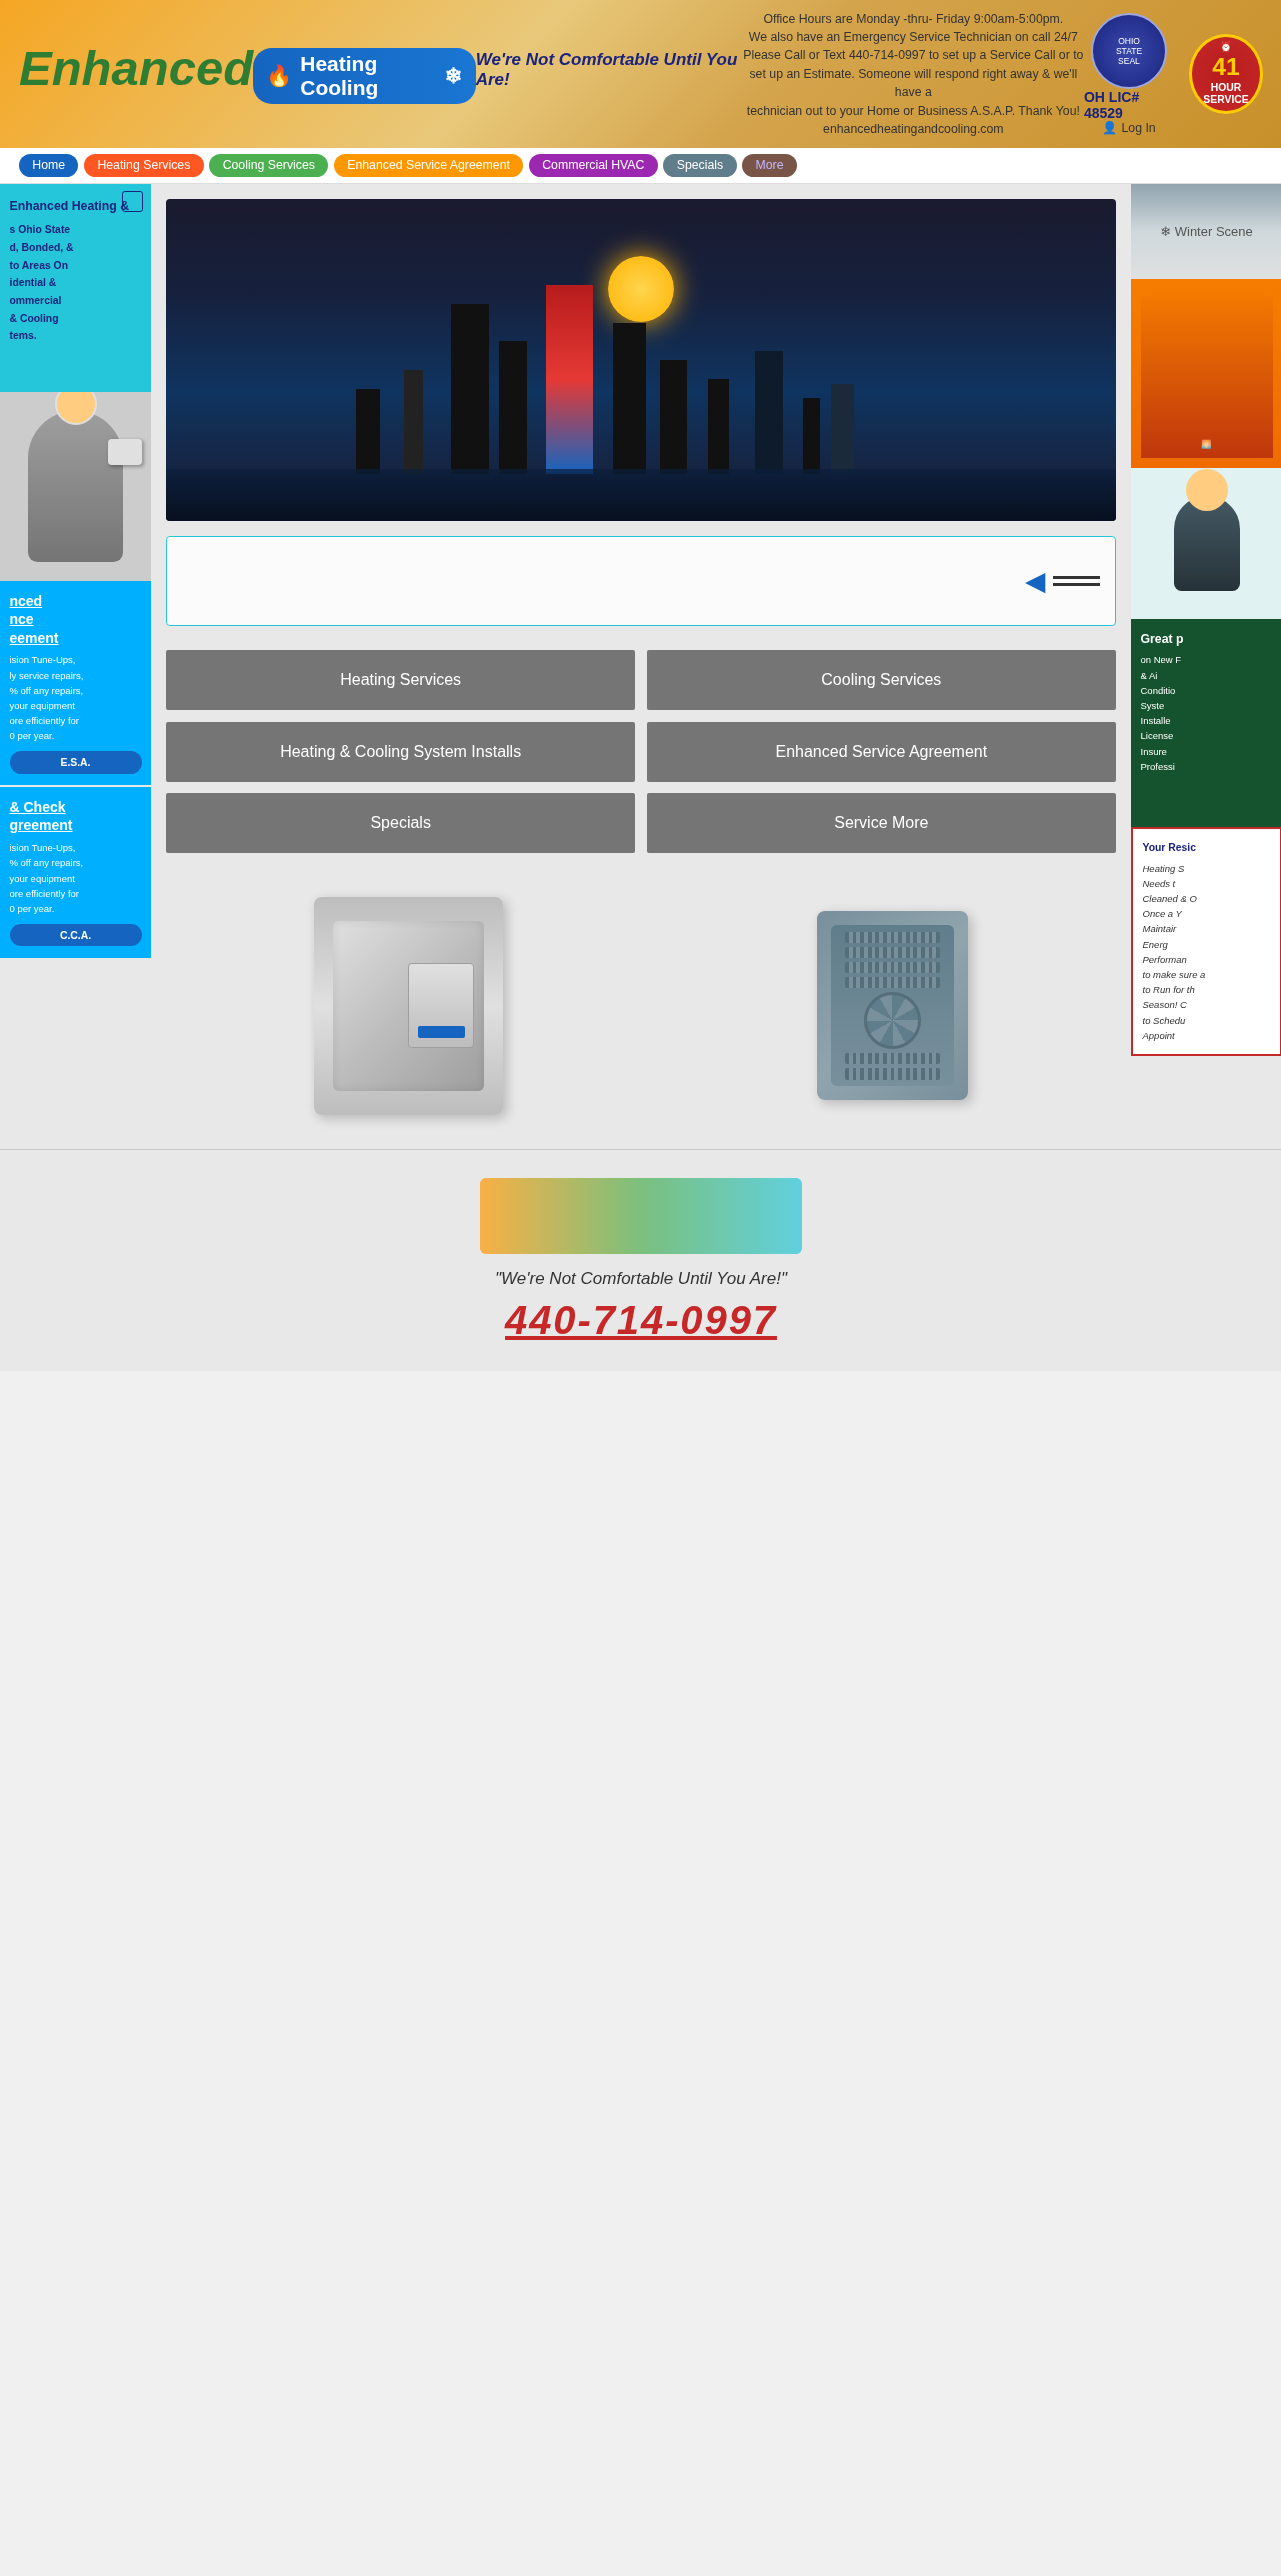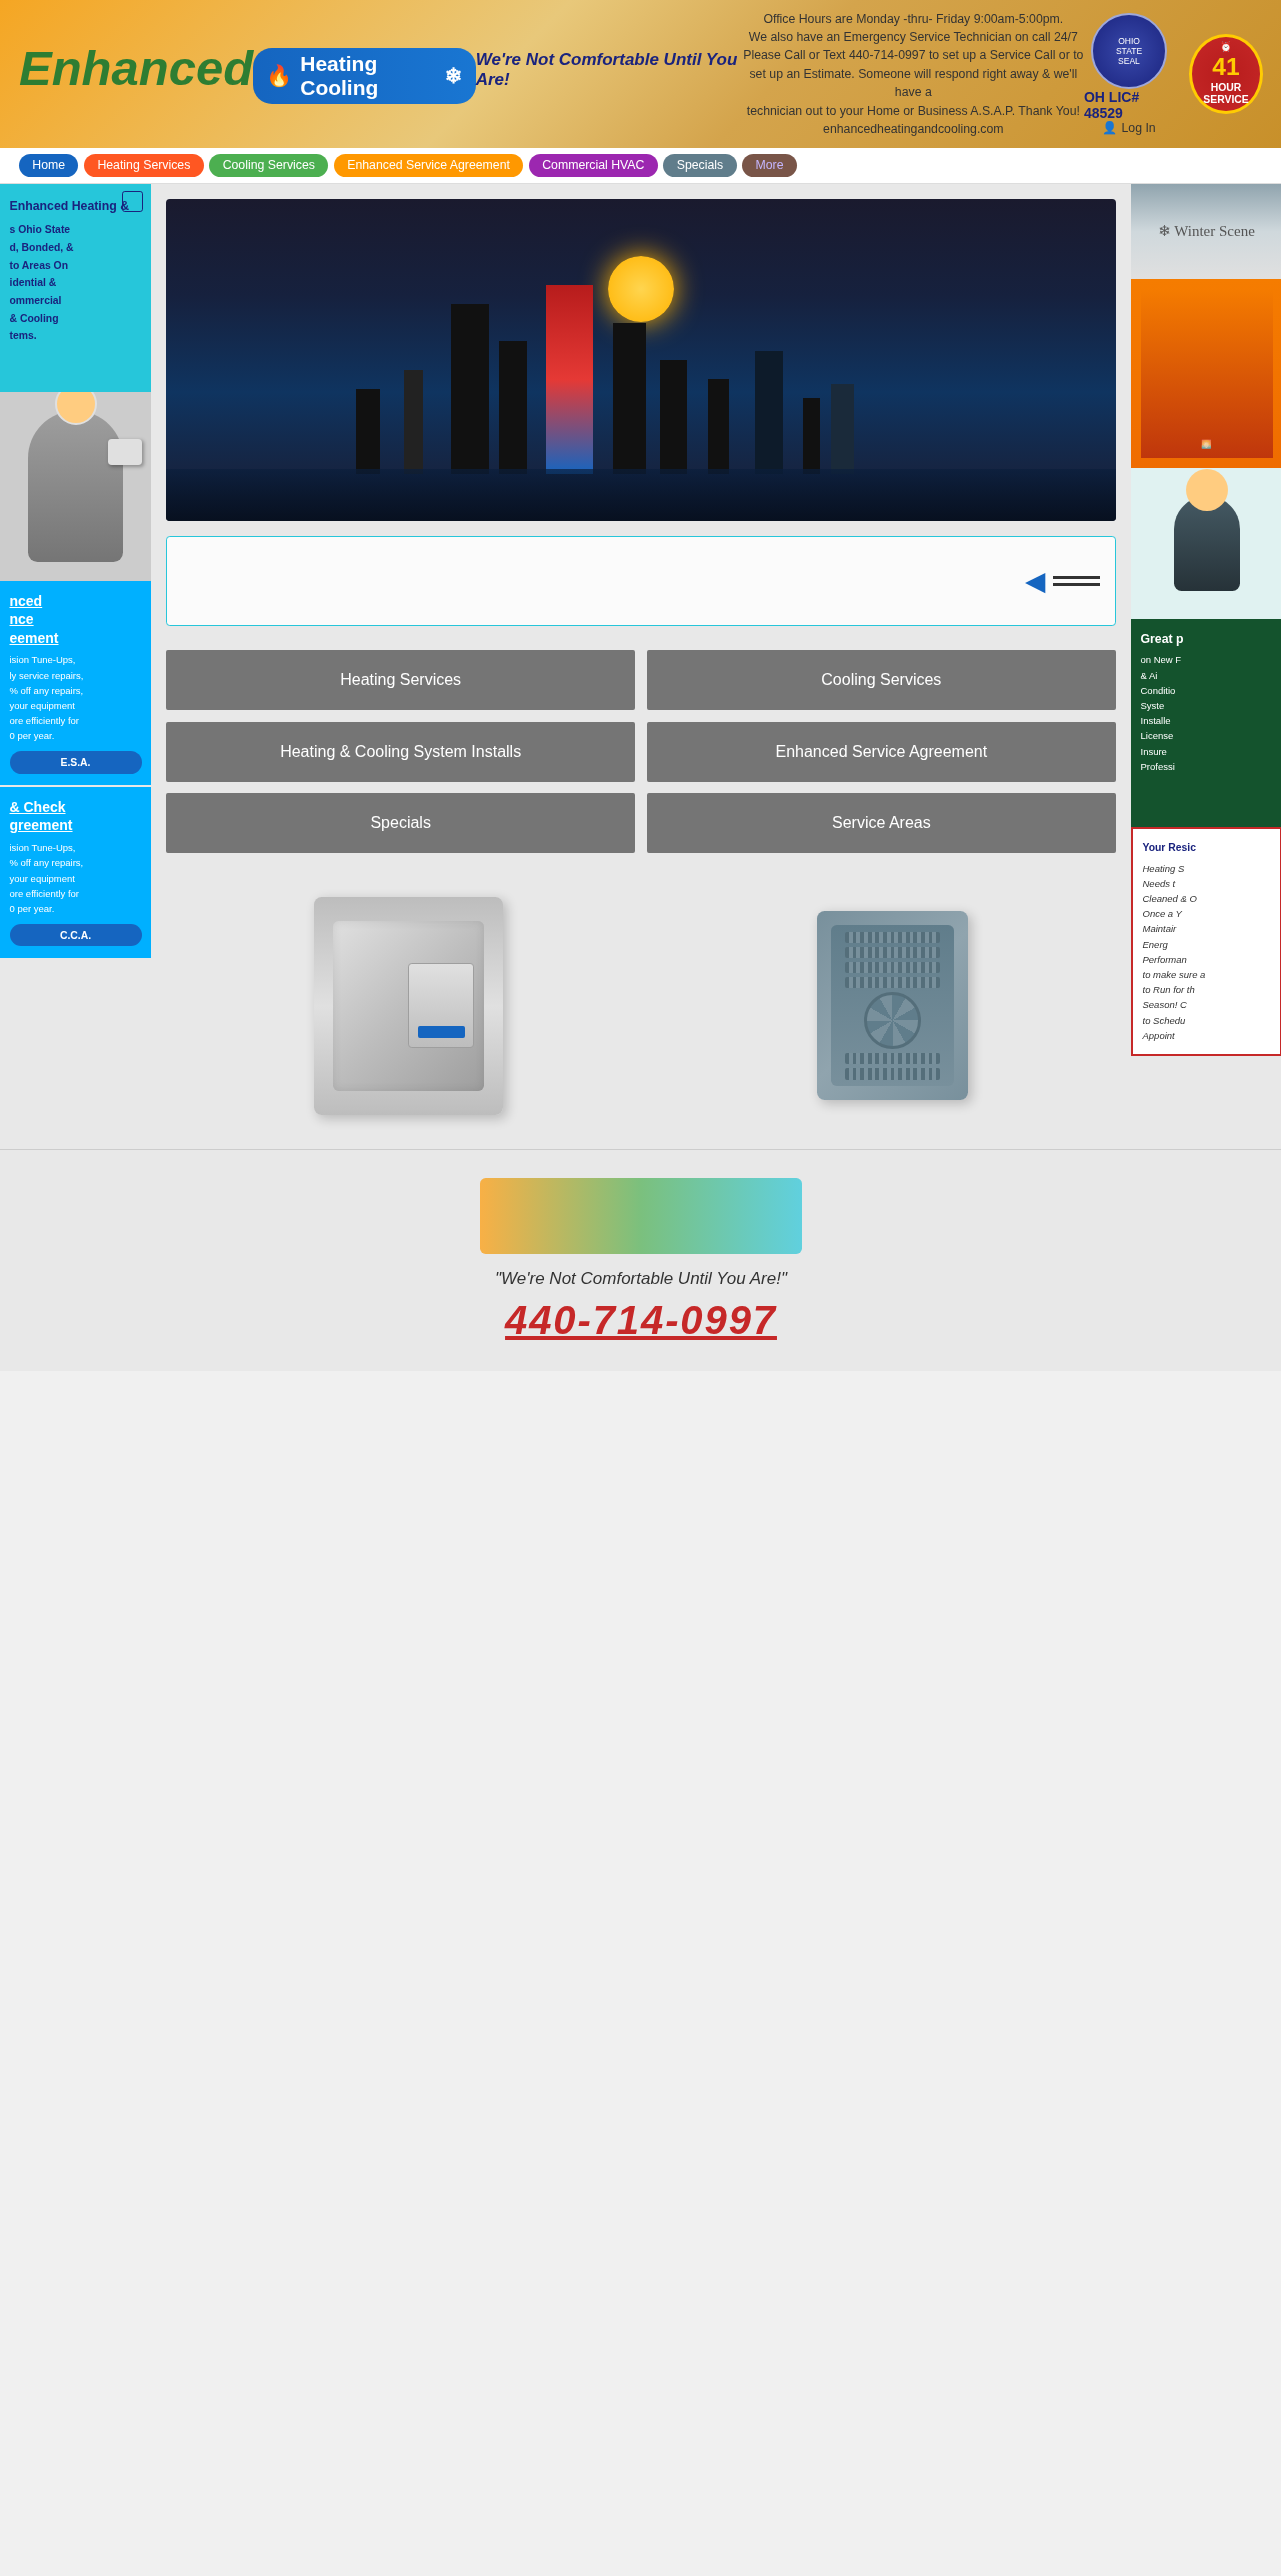--- a/index.html
+++ b/index.html
@@ -626,21 +626,21 @@
         </div>
       </div>
     </div>
 
     <div class="services-grid">
       <button class="service-btn">Heating Services</button>
       <button class="service-btn">Cooling Services</button>
       <button class="service-btn">Heating &amp; Cooling System Installs</button>
       <button class="service-btn">Enhanced Service Agreement</button>
       <button class="service-btn">Specials</button>
-      <button class="service-btn">Service Areas</button>
+      <button class="service-btn">Service More</button>
     </div>
 
     <div class="equipment-row">
 
       <div class="furnace-img">
         <div class="furnace-body">
           <div style="width:66px;height:85px;background:linear-gradient(180deg,#e0e0e0,#bdbdbd);border-radius:3.8px;border:1.9px solid #9e9e9e;display:flex;flex-direction:column;justify-content:flex-end;padding-bottom:9.5px;align-items:center;">
             <div style="width:47px;height:11.4px;background:#1565c0;border-radius:1.9px;"></div>
           </div>
         </div>
@@ -657,21 +657,21 @@
           <div class="ac-grill"></div>
         </div>
       </div>
     </div>
 
   </div>
 
   <div class="right-sidebar">
 
     <div class="right-img-top">
-      <div style="width:100%;height:100%;background:linear-gradient(180deg,#90a4ae,#cfd8dc,#e0e0e0);display:flex;align-items:center;justify-content:center;color:#555;font-size:15px;text-align:center;font-family:Liberation Serif, serif;">
+      <div style="width:100%;height:100%;background:linear-gradient(180deg,#90a4ae,#cfd8dc,#e0e0e0);display:flex;align-items:center;justify-content:center;color:#555;font-size:13px;text-align:center;">
         <span>❄ Winter Scene</span>
       </div>
     </div>
 
     <div class="right-img-mid">
       <div style="background:linear-gradient(180deg,#f57c00,#bf360c);width:100%;height:100%;display:flex;align-items:flex-end;justify-content:center;padding-bottom:9.5px;">
         <span style="color:rgba(255,255,255,0.8);font-size:8.5px;">🌅</span>
       </div>
     </div>
 

